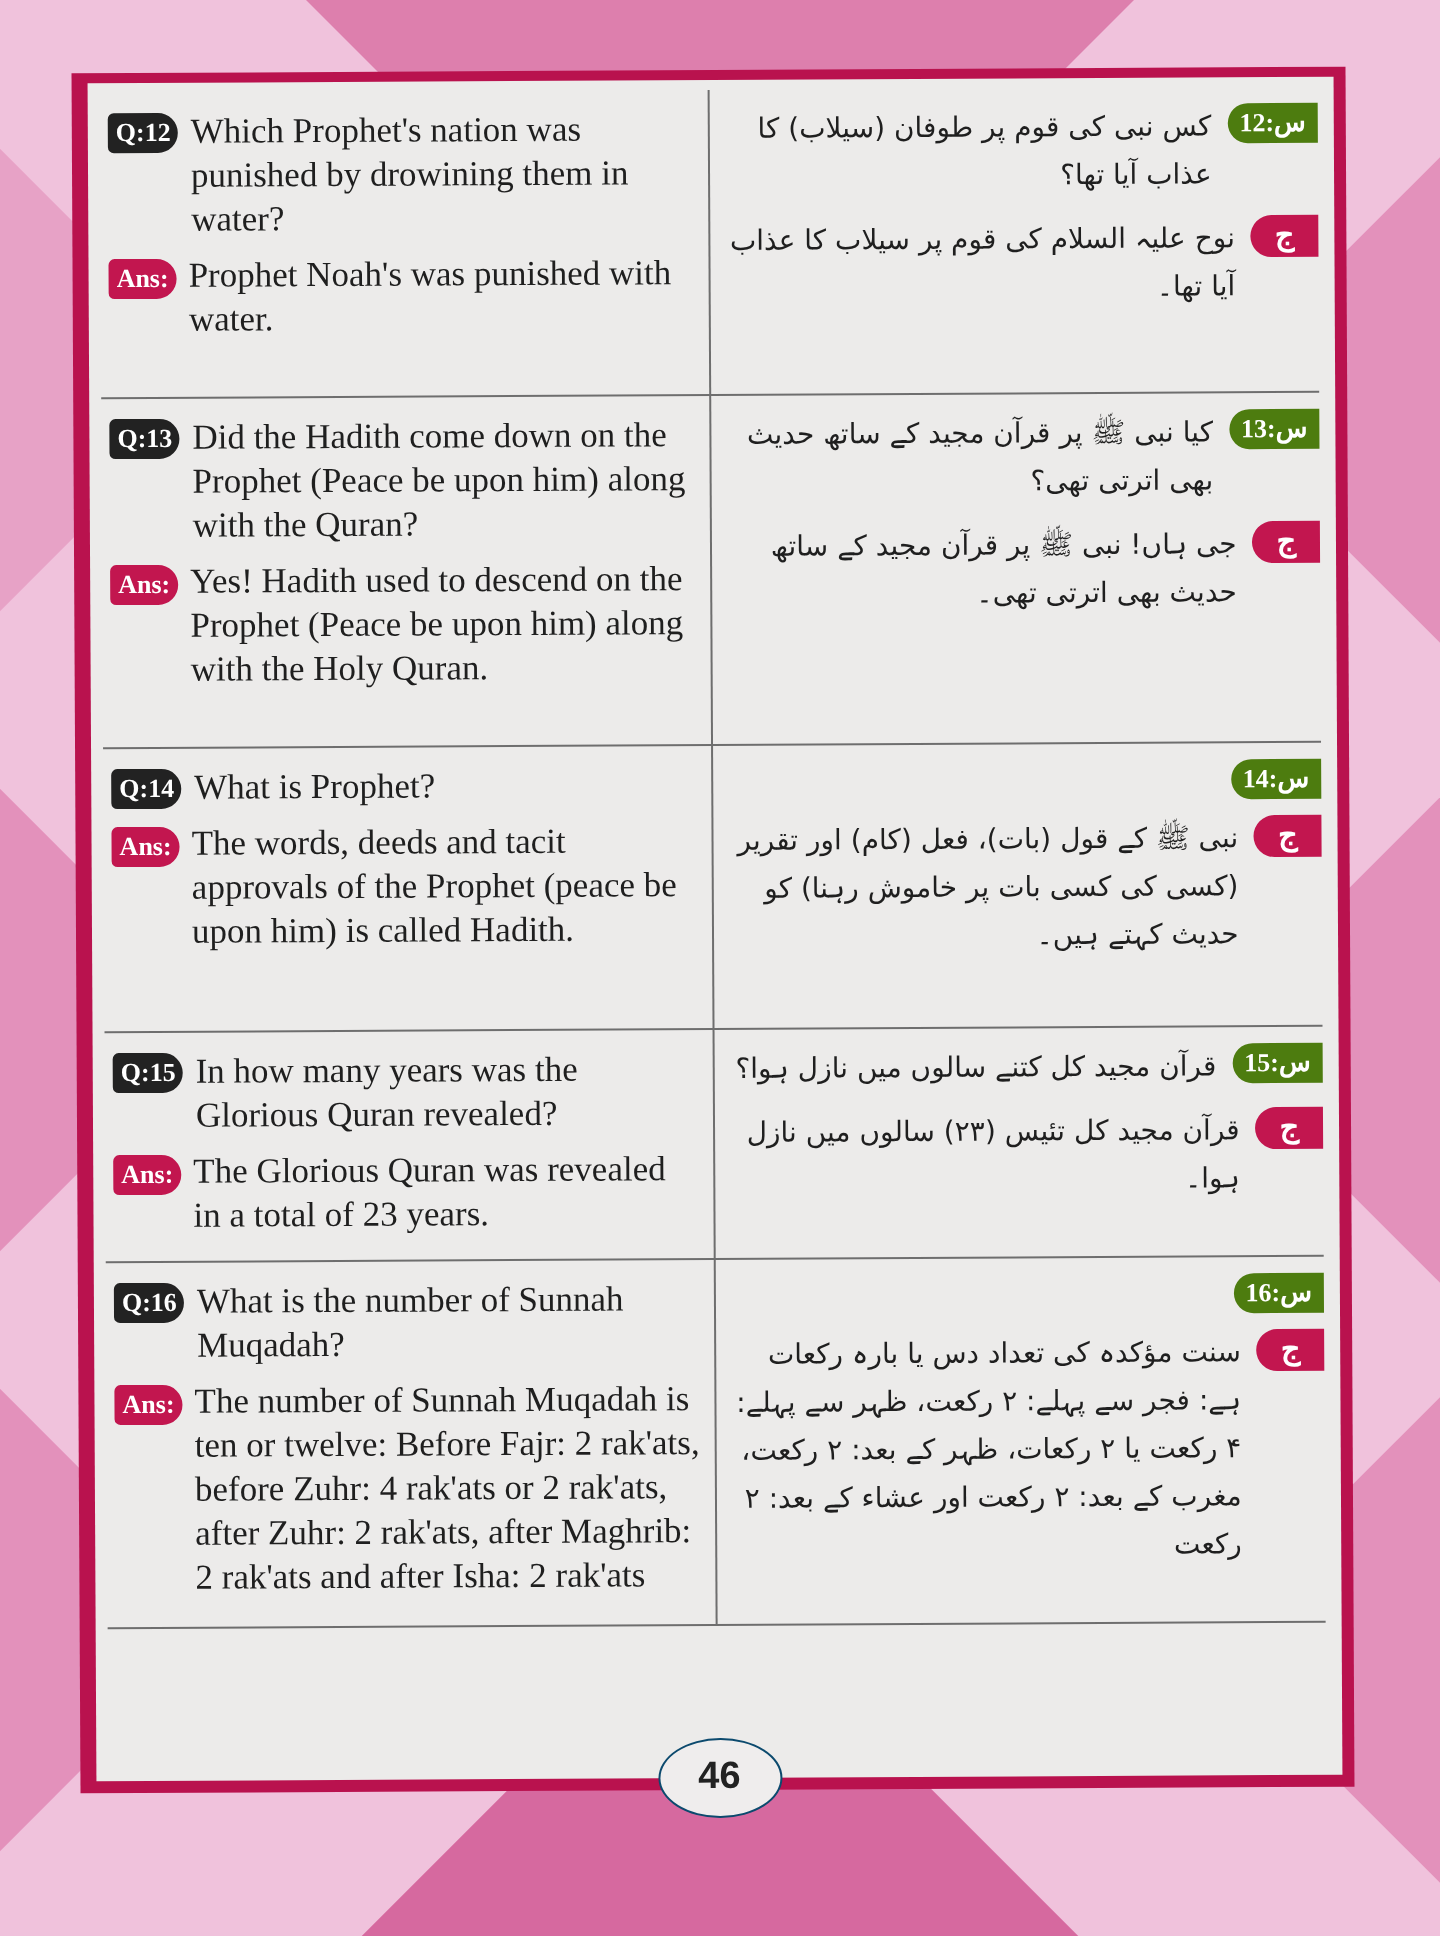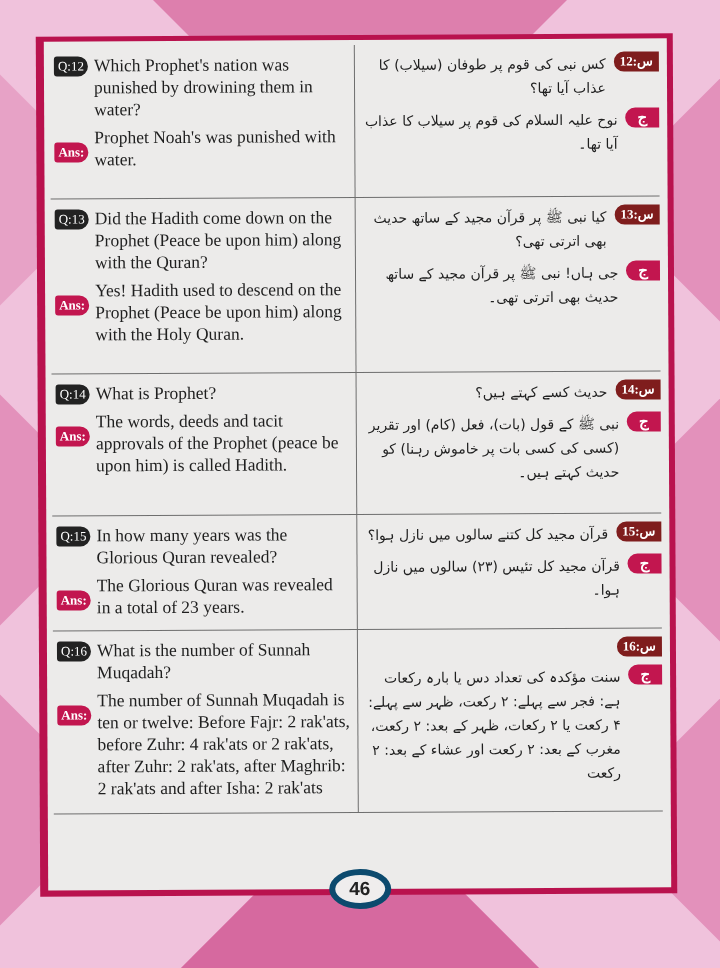--- a/index.html
+++ b/index.html
@@ -53,50 +53,50 @@
   .col-ur {
     width: 50%;
     padding: 8px 0 8px 10px;
     direction: rtl;
   }
   .item { display: flex; align-items: flex-start; margin-bottom: 6px; }
   .badge-q {
     background: #222;
     color: #fff;
     font-family: "Liberation Serif", serif;
-    font-weight: normal;
+    font-weight: bold;
     font-size: 13px;
     padding: 2px 4px;
     border-radius: 3px 10px 10px 3px;
     margin-right: 6px;
     white-space: nowrap;
     flex-shrink: 0;
     margin-top: 2px;
   }
   .badge-a {
     background: #c2164f;
     color: #fff;
     font-family: "Liberation Serif", serif;
     font-weight: bold;
     font-size: 13px;
     padding: 2px 4px;
     border-radius: 3px 10px 10px 3px;
     margin-right: 6px;
     white-space: nowrap;
     flex-shrink: 0;
-    margin-top: 16px;
+    margin-top: 3px;
   }
   .en-text {
     font-size: 17.5px;
     line-height: 22px;
     color: #1f1f1f;
   }
   .ur-item { display: flex; align-items: flex-start; margin-bottom: 8px; }
   .ur-badge-q {
-    background: #7f1d1d;
+    background: #4d7c0f;
     color: #fff;
     font-size: 13px;
     font-weight: bold;
     padding: 2px 6px;
     border-radius: 3px 0 0 3px;
     border-top-left-radius: 12px;
     border-bottom-left-radius: 12px;
     margin-left: 8px;
     white-space: nowrap;
     flex-shrink: 0;
@@ -121,21 +121,21 @@
     text-align: right;
   }
   .page-number {
     position: absolute;
     left: 50%;
     bottom: -20px;
     transform: translateX(-50%);
     width: 62px; height: 40px;
     border-radius: 50%;
     background: #efeded;
-    border: 6px solid #0c4a6e;
+    border: 1px solid #0c4a6e;
     display: flex; align-items: center; justify-content: center;
     font-family: "Liberation Sans", sans-serif;
     font-weight: bold;
     font-size: 19px;
     color: #222;
     z-index: 3;
   }
   .r12 { height: 153px; }
   .r13 { height: 175px; }
   .r14 { height: 142px; }
@@ -211,21 +211,20 @@
           <span class="en-text">What is Prophet?</span>
         </div>
         <div class="item">
           <span class="badge-a">Ans:</span>
           <span class="en-text">The words, deeds and tacit approvals of the Prophet (peace be upon him) is called Hadith.</span>
         </div>
       </div>
       <div class="col-ur">
         <div class="ur-item">
           <span class="ur-badge-q">س:14</span>
-          <span class="ur-text">حدیث کسے کہتے ہیں؟</span>
         </div>
         <div class="ur-item">
           <span class="ur-badge-a">ج</span>
           <span class="ur-text">نبی ﷺ کے قول (بات)، فعل (کام) اور تقریر (کسی کی کسی بات پر خاموش رہنا) کو حدیث کہتے ہیں۔</span>
         </div>
       </div>
     </div>
 
     <div class="qa-row r15">
       <div class="col-en">

